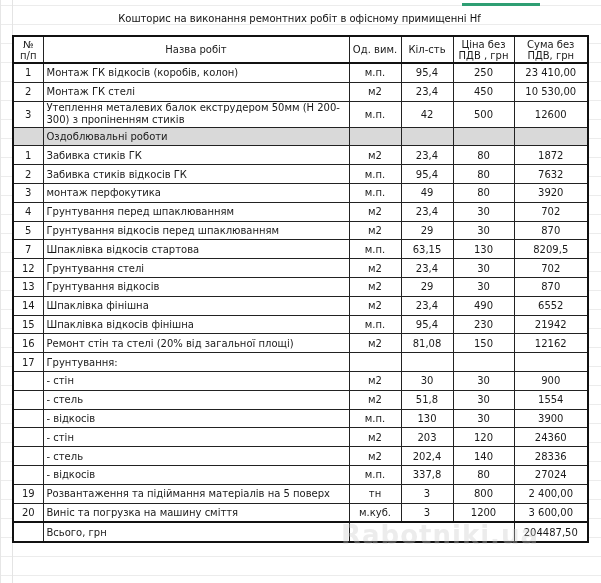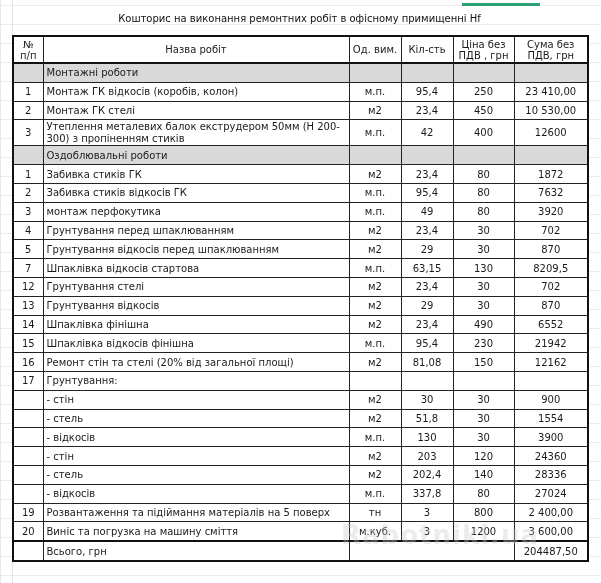--- a/index.html
+++ b/index.html
@@ -68,28 +68,20 @@
     <tr class="hdr">
       <th>№ п/п</th>
       <th>Назва робіт</th>
       <th>Од. вим.</th>
       <th>Кіл-сть</th>
       <th>Ціна без ПДВ , грн</th>
       <th>Сума без ПДВ, грн</th>
     </tr>
   </thead>
   <tbody id="tbody">
-      <tr class="section">
-        <td class="c"></td>
-        <td class="name">Монтажні роботи</td>
-        <td class="c"></td>
-        <td class="c"></td>
-        <td class="c"></td>
-        <td class="c"></td>
-      </tr>
       <tr>
         <td class="c">1</td>
         <td class="name">Монтаж ГК відкосів (коробів, колон)</td>
         <td class="c">м.п.</td>
         <td class="c">95,4</td>
         <td class="c">250</td>
         <td class="c">23 410,00</td>
       </tr>
       <tr>
         <td class="c">2</td>
@@ -97,21 +89,21 @@
         <td class="c">м2</td>
         <td class="c">23,4</td>
         <td class="c">450</td>
         <td class="c">10 530,00</td>
       </tr>
       <tr class="tall">
         <td class="c">3</td>
         <td class="name">Утеплення металевих балок екструдером 50мм (Н 200-300) з пропіненням стиків</td>
         <td class="c">м.п.</td>
         <td class="c">42</td>
-        <td class="c">400</td>
+        <td class="c">500</td>
         <td class="c">12600</td>
       </tr>
       <tr class="section">
         <td class="c"></td>
         <td class="name">Оздоблювальні роботи</td>
         <td class="c"></td>
         <td class="c"></td>
         <td class="c"></td>
         <td class="c"></td>
       </tr>

